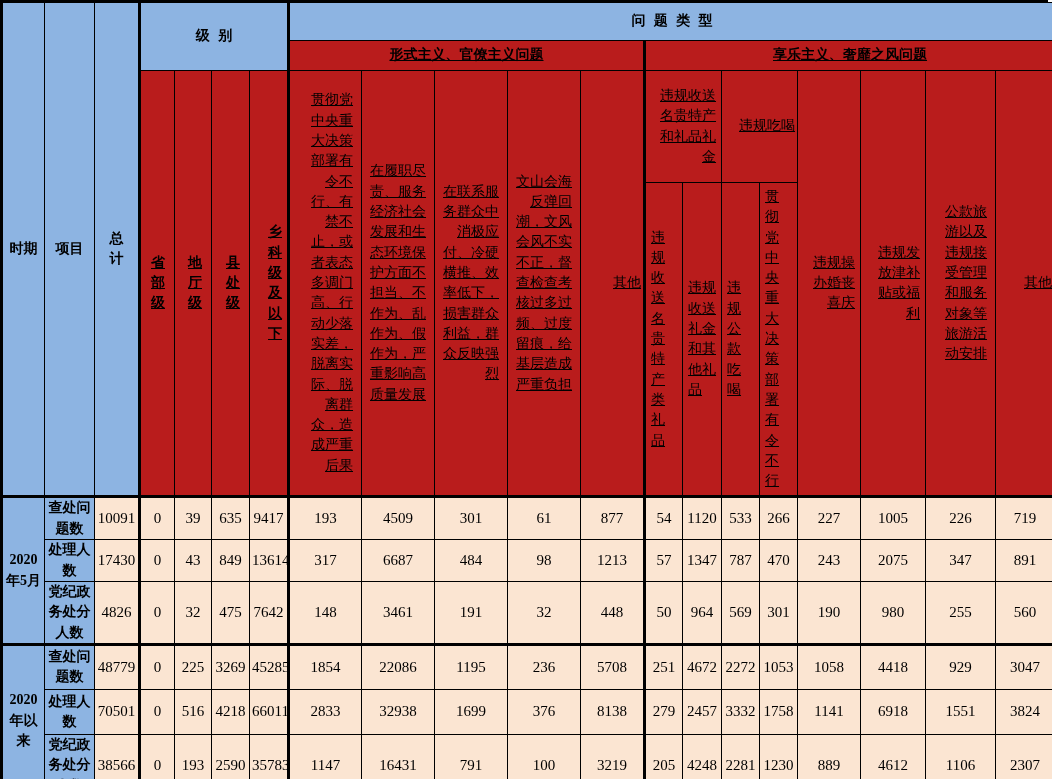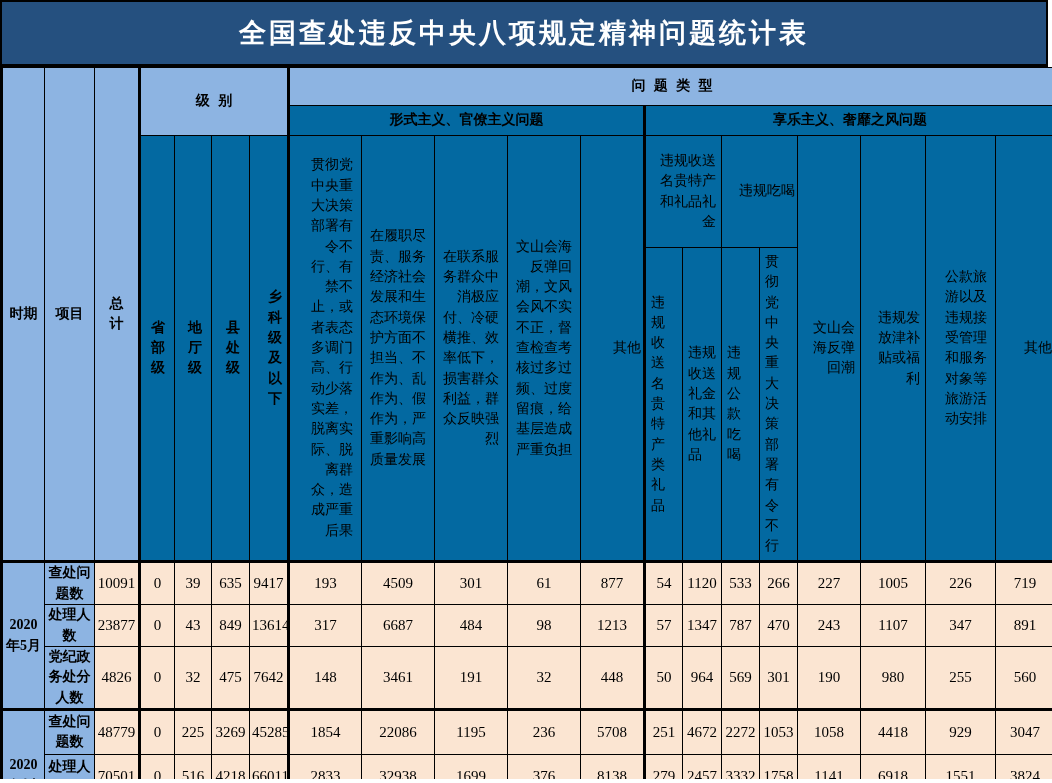--- a/index.html
+++ b/index.html
@@ -14,21 +14,21 @@
     background:#25507f;color:#ffffff;
     font-family:"Liberation Sans","DejaVu Sans",sans-serif;
     font-weight:bold;font-size:27px;letter-spacing:3px;
     border-bottom:3px solid #000;
   }
   table{border-collapse:collapse;table-layout:fixed;width:1044px;}
   td{border:1px solid #000;text-align:center;vertical-align:middle;
      overflow:hidden;padding:0 2px;box-sizing:border-box;font-size:14px;line-height:1.45;}
   
   .mid{background:#8db4e2;}
-  .light{background:#0369a1;}
+  .light{background:#b91c1c;text-decoration:underline;}
   .num{background:#fbe5d2;font-size:15px;}
   
   .hb{font-weight:bold;}
   
   .bl2{border-left:3px solid #000;}
   tr.tt > td{border-top:3px solid #000;}
   
   tr.rA > td{height:38px;}
   tr.rB > td{height:30px;}
   tr.rC1 > td{height:112px;text-align:right;}
@@ -38,21 +38,20 @@
   
   .spread{letter-spacing:0.6em;text-indent:0.6em;}
   .just{text-align:justify;text-justify:inter-character;padding:4px 8px;}
   .just-n{text-align:justify;text-justify:inter-character;padding:4px 5px;}
   .vstack{padding:8px 9px;}
 </style>
 </head>
 <body>
 
 <div id="frame">
-  <div id="title-bar">全国查处违反中央八项规定精神问题统计表</div>
 
   <table>
     <colgroup>
       <col style="width:42px">
         <col style="width:50px">
         <col style="width:45px">
       <col style="width:35px">
         <col style="width:37px">
         <col style="width:38px">
         <col style="width:39px">
@@ -90,21 +89,21 @@
       <td class="light hb vstack" rowspan="2">地厅级</td>
       <td class="light hb vstack" rowspan="2">县处级</td>
       <td class="light hb just-n" rowspan="2">乡科级及以下</td>
       <td class="light just bl2" rowspan="2">贯彻党中央重大决策部署有令不行、有禁不止，或者表态多调门高、行动少落实差，脱离实际、脱离群众，造成严重后果</td>
       <td class="light just" rowspan="2">在履职尽责、服务经济社会发展和生态环境保护方面不担当、不作为、乱作为、假作为，严重影响高质量发展</td>
       <td class="light just" rowspan="2">在联系服务群众中消极应付、冷硬横推、效率低下，损害群众利益，群众反映强烈</td>
       <td class="light just" rowspan="2">文山会海反弹回潮，文风会风不实不正，督查检查考核过多过频、过度留痕，给基层造成严重负担</td>
       <td class="light" rowspan="2">其他</td>
       <td class="light just-n bl2" colspan="2">违规收送名贵特产和礼品礼金</td>
       <td class="light" colspan="2">违规吃喝</td>
-      <td class="light just-n" rowspan="2">文山会海反弹回潮</td>
+      <td class="light just-n" rowspan="2">违规操办婚丧喜庆</td>
       <td class="light just-n" rowspan="2">违规发放津补贴或福利</td>
       <td class="light just" rowspan="2">公款旅游以及违规接受管理和服务对象等旅游活动安排</td>
       <td class="light" rowspan="2">其他</td>
     </tr>
 
     <tr class="rC2">
       <td class="light just-n bl2">违规收送名贵特产类礼品</td>
       <td class="light just-n">违规收送礼金和其他礼品</td>
       <td class="light just-n">违规公款吃喝</td>
       <td class="light just-n">贯彻党中央重大决策部署有令不行</td>
@@ -127,36 +126,36 @@
           <td class="num">1120</td>
           <td class="num">533</td>
           <td class="num">266</td>
           <td class="num">227</td>
           <td class="num">1005</td>
           <td class="num">226</td>
           <td class="num">719</td>
         </tr>
     <tr class="rd1">
       <td class="mid hb">处理人数</td>
-    <td class="num">23877</td>
+    <td class="num">17430</td>
           <td class="num bl2">0</td>
           <td class="num">43</td>
           <td class="num">849</td>
           <td class="num">13614</td>
           <td class="num bl2">317</td>
           <td class="num">6687</td>
           <td class="num">484</td>
           <td class="num">98</td>
           <td class="num">1213</td>
           <td class="num bl2">57</td>
           <td class="num">1347</td>
           <td class="num">787</td>
           <td class="num">470</td>
           <td class="num">243</td>
-          <td class="num">1107</td>
+          <td class="num">2075</td>
           <td class="num">347</td>
           <td class="num">891</td>
         </tr>
     <tr class="rd1">
       <td class="mid hb">党纪政务处分人数</td>
     <td class="num">4826</td>
           <td class="num bl2">0</td>
           <td class="num">32</td>
           <td class="num">475</td>
           <td class="num">7642</td>

